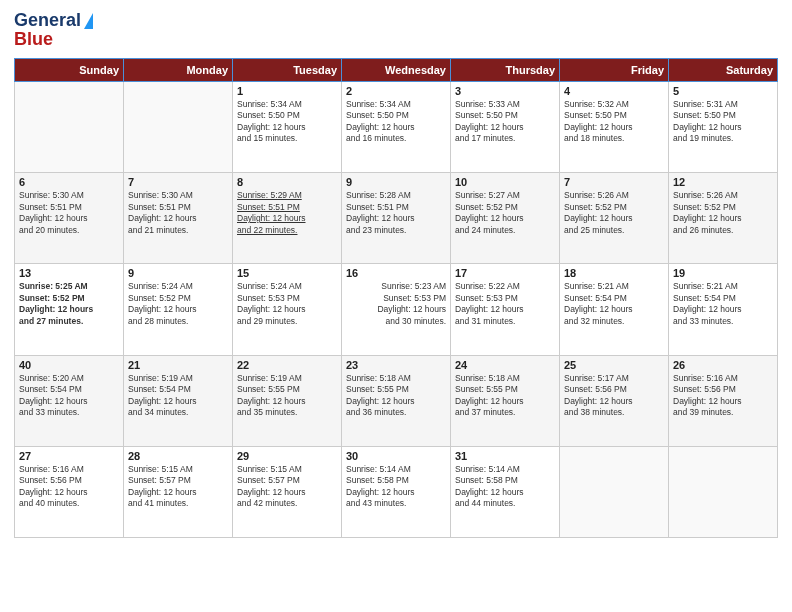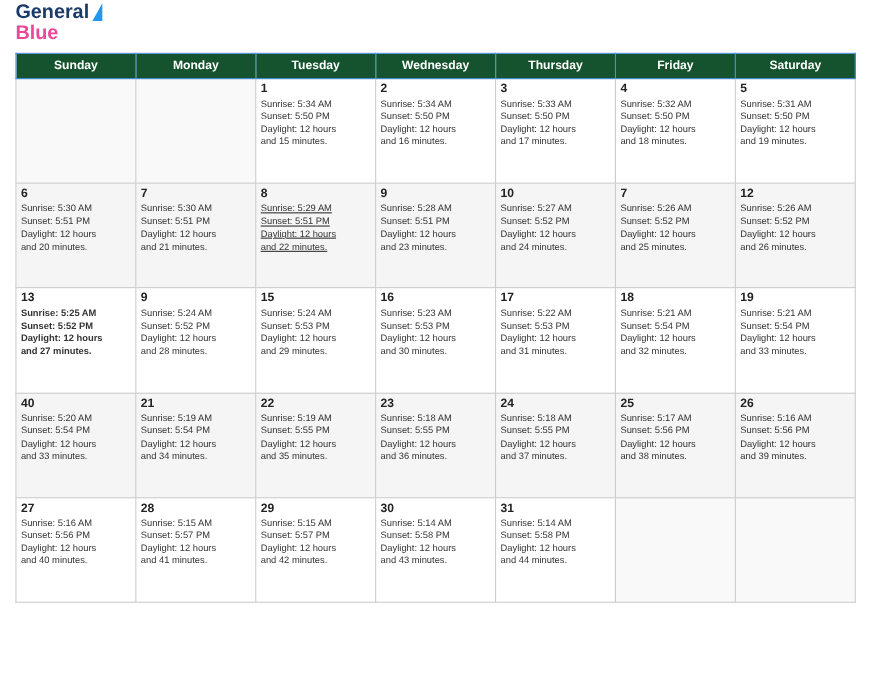--- a/index.html
+++ b/index.html
@@ -6,21 +6,21 @@
     body {
       font-family: Arial, sans-serif;
       background: #fff;
       width: 792px;
       height: 612px;
       overflow: hidden;
     }
     .container {
       width: 792px;
       height: 548px;
-      padding: 0 14px;
+      padding: 10px 14px;
       display: flex;
       flex-direction: column;
     }
     .header {
       display: flex;
       justify-content: space-between;
       align-items: flex-start;
       margin-bottom: 8px;
     }
     .logo {
@@ -46,27 +46,27 @@
       color: #444;
     }
     .calendar {
       flex: 1;
       border: 1px solid #ccc;
       border-collapse: collapse;
       width: 100%;
       table-layout: fixed;
     }
     .calendar thead tr th {
-      background-color: #14532d;
+      background-color: #7f1d1d;
       color: #fff;
       font-size: 11px;
       font-weight: bold;
       padding: 5px 4px;
       border: 1px solid #4a90d9;
-      text-align: center;
+      text-align: right;
     }
     .calendar tbody tr td {
       border: 1px solid #ccc;
       vertical-align: top;
       padding: 3px 4px;
       font-size: 9px;
       color: #222;
       background: #fff;
       height: 88px;
     }
@@ -91,21 +91,21 @@
 </head>
 <body>
 
 <div class="container">
   <div class="header">
     <div class="logo">
       <div class="logo-row">
         <span style="font-size:18px;font-weight:bold;color:#1a3a6b;">General</span>
         <span style="display:inline-block;width:0;height:0;border-left:9px solid transparent;border-bottom:16px solid #2196F3;margin-left:3px;margin-bottom:0;"></span>
       </div>
-      <span style="font-size:18px;font-weight:bold;color:#ec4899;margin-top:-2px;">Blue</span>
+      <span style="font-size:18px;font-weight:bold;color:#b91c1c;margin-top:-2px;">Blue</span>
     </div>
   </div>
 
   <table class="calendar">
     <thead>
       <tr>
       <th>Sunday</th>
           <th>Monday</th>
           <th>Tuesday</th>
           <th>Wednesday</th>
@@ -222,21 +222,21 @@
           </td>
           <td>
             <span class="day-num">15</span>
             <div class="day-info" style="white-space: pre-line;">Sunrise: 5:24 AM
 Sunset: 5:53 PM
 Daylight: 12 hours
 and 29 minutes.</div>
           </td>
           <td>
             <span class="day-num">16</span>
-            <div class="day-info" style="white-space: pre-line;">Sunrise: 5:23 AM
+            <div class="day-info" style="white-space: pre-line; text-align: right;">Sunrise: 5:23 AM
 Sunset: 5:53 PM
 Daylight: 12 hours
 and 30 minutes.</div>
           </td>
           <td>
             <span class="day-num">17</span>
             <div class="day-info" style="white-space: pre-line;">Sunrise: 5:22 AM
 Sunset: 5:53 PM
 Daylight: 12 hours
 and 31 minutes.</div>

